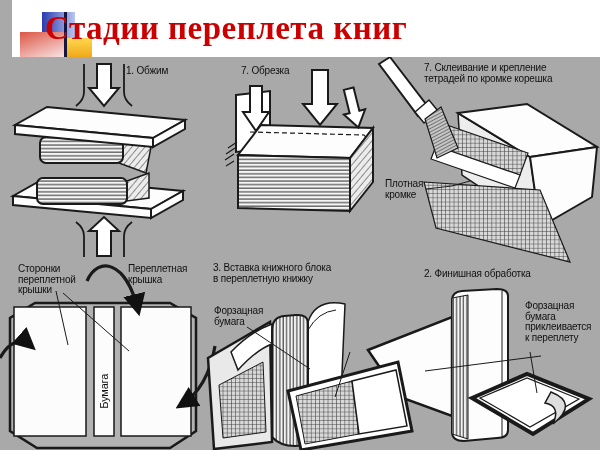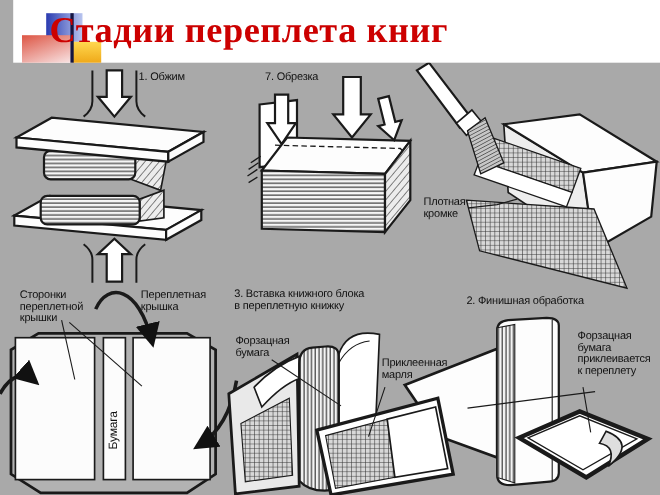--- a/index.html
+++ b/index.html
@@ -168,34 +168,34 @@
       <polygon points="288,391 398,362 412,431 301,450" fill="#fff" stroke-width="3"></polygon>
       <polygon points="296,396 352,381 359,434 305,444" fill="url(#mesh)" stroke-width="1"></polygon>
       <polygon points="352,381 396,370 407,426 359,434" fill="#fff" stroke-width="1.5"></polygon>
       <path d="M247,327 L310,369" stroke-width="1"></path>
       <path d="M350,352 L335,397" stroke-width="1"></path>
     </g>
   </svg>
 
   <div class="lbl" style="left:126px;top:66px">1. Обжим</div>
   <div class="lbl" style="left:241px;top:66px">7. Обрезка</div>
+  <div class="lbl" style="left:424px;top:63px">7. Склеивание и крепление
+тетрадей по кромке корешка</div>
   <div class="lbl" style="left:385px;top:179px">Плотная
 кромке</div>
   <div class="lbl" style="left:18px;top:264px">Сторонки
 переплетной
 крышки</div>
   <div class="lbl" style="left:128px;top:264px">Переплетная
 крышка</div>
   <div class="lbl vert" style="left:59px;top:386px">Бумага</div>
   <div class="lbl" style="left:213px;top:263px">3. Вставка книжного блока
 в переплетную книжку</div>
   <div class="lbl" style="left:214px;top:306px">Форзацная
 бумага</div>
-  <div class="lbl" style="left:347px;top:326px">Приклеенная
-марля</div>
   <div class="lbl" style="left:424px;top:269px">2. Финишная обработка</div>
   <div class="lbl" style="left:525px;top:301px">Форзацная
 бумага
 приклеивается
 к переплету</div>
 
   <div class="title-band">
     <div class="sq blue"></div>
     <div class="sq red"></div>
     <div class="sq yellow"></div>

